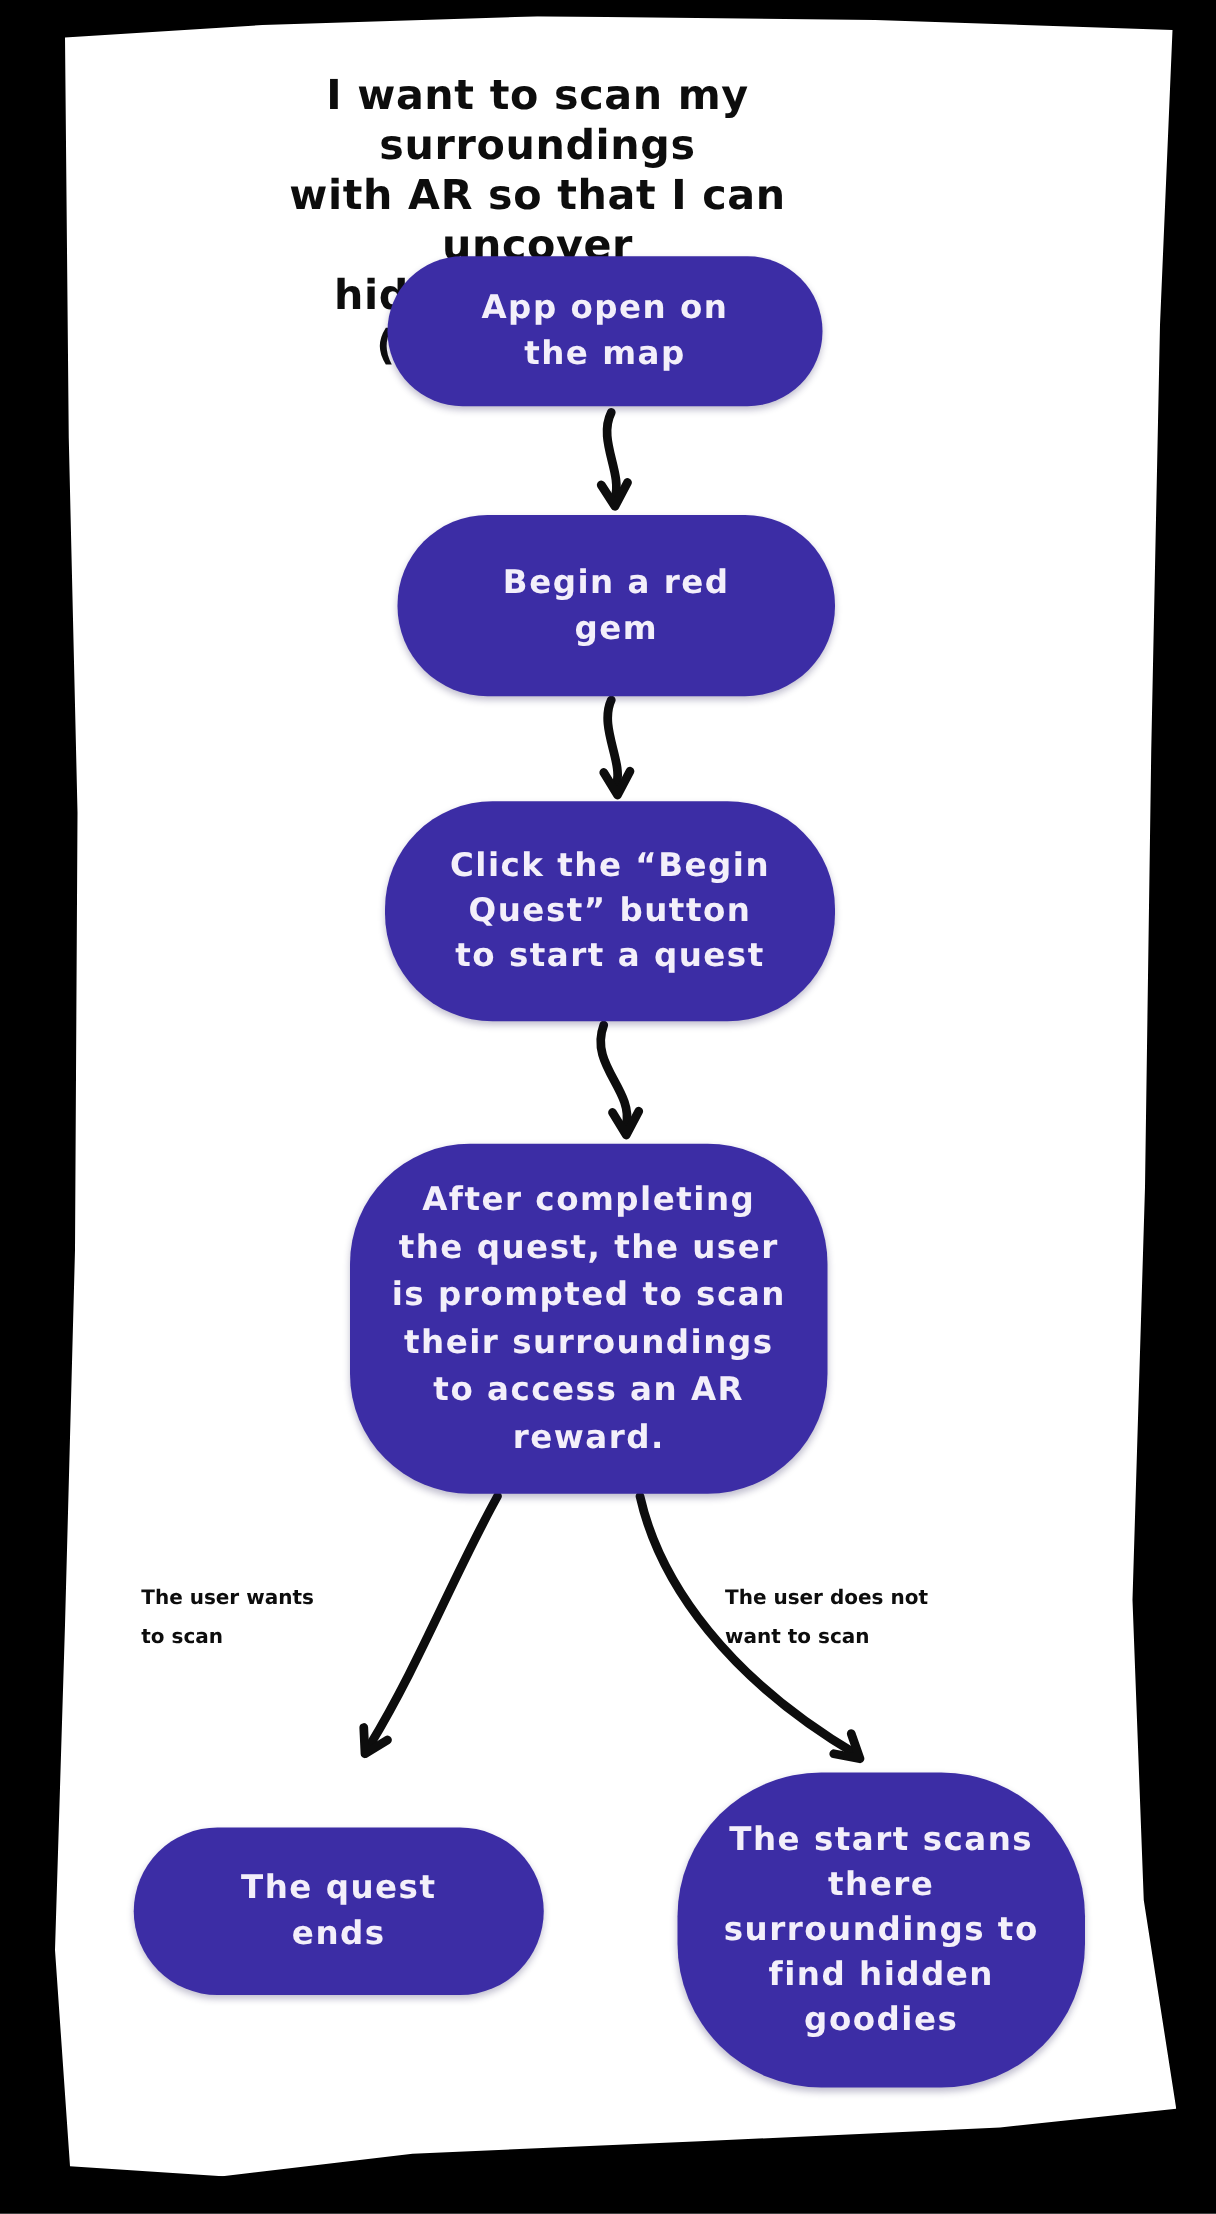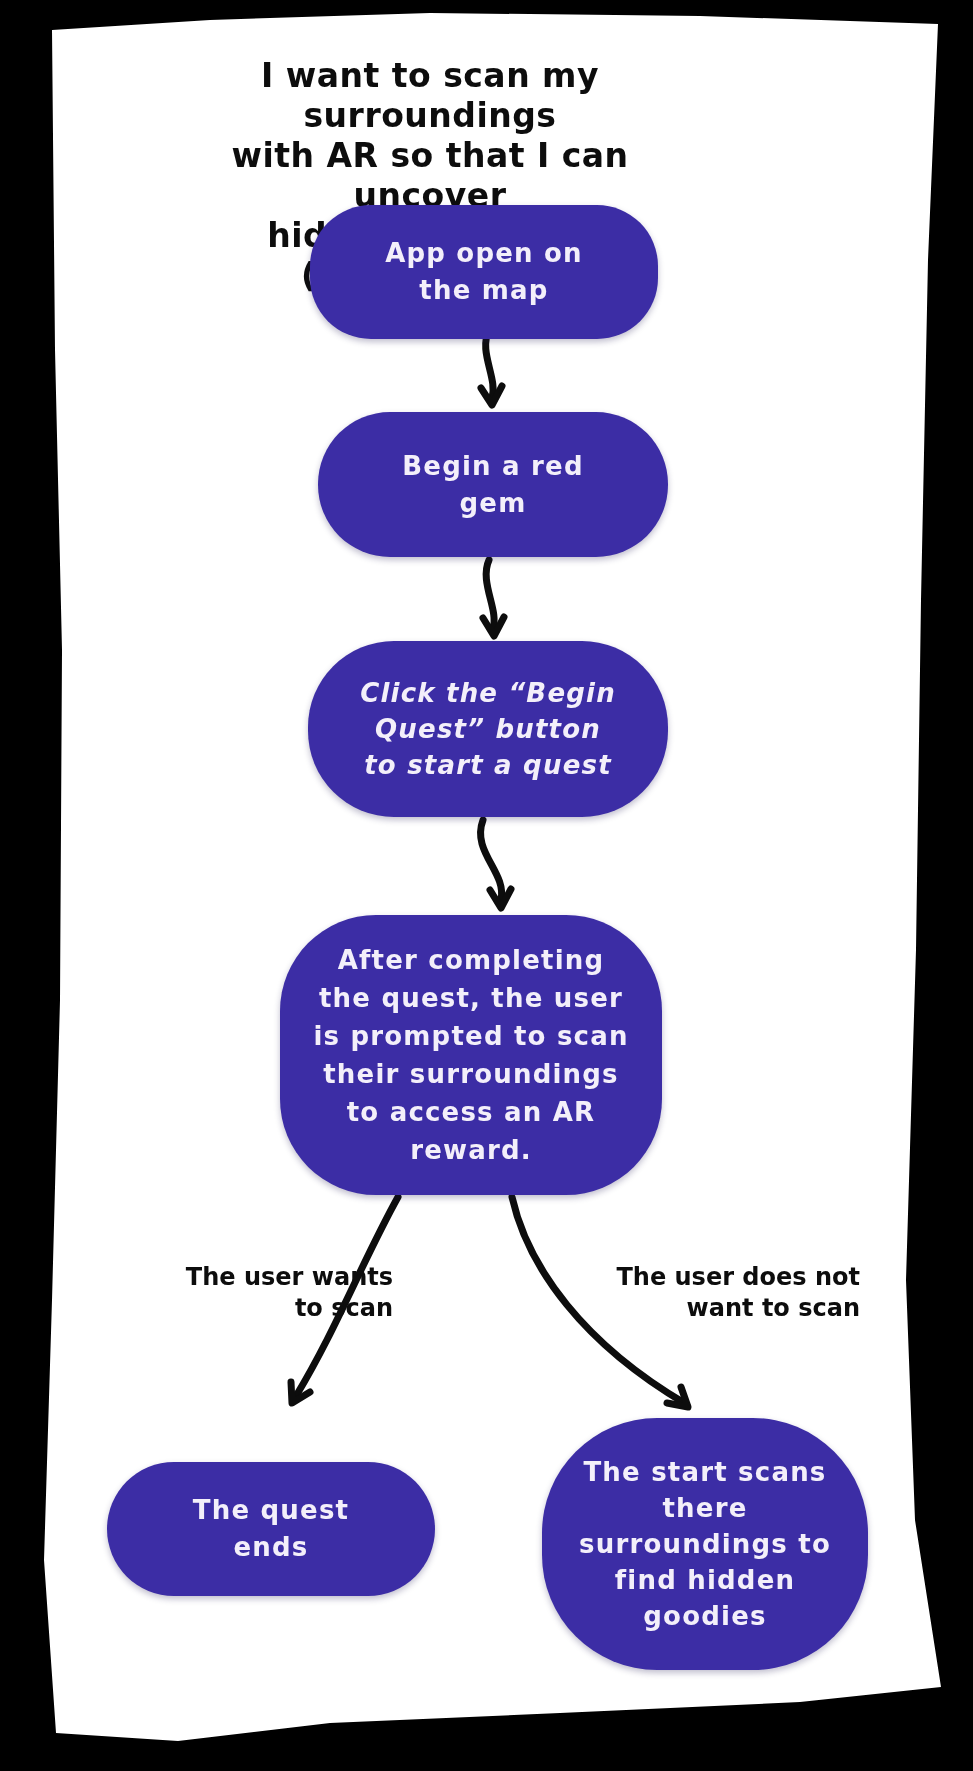--- a/index.html
+++ b/index.html
@@ -36,30 +36,30 @@
   .node{
     position:absolute;
     background:var(--node-fill);
     color:var(--node-text);
     font-weight:bold;
     display:flex;align-items:center;justify-content:center;
     text-align:center;white-space:pre-line;
     font-size:26px;line-height:37px;letter-spacing:1.2px;
     box-shadow:0 3px 6px rgba(30,20,80,.28);
   }
-  .n1{left:310px;top:205px;width:348px;height:134px;border-radius:61px;}
+  .n1{left:310px;top:205px;width:348px;height:120px;border-radius:61px;}
   .n2{left:318px;top:412px;width:350px;height:145px;border-radius:72px;}
-  .n3{left:308px;top:641px;width:360px;height:176px;border-radius:86px;line-height:36px;font-style:italic;}
+  .n3{left:308px;top:641px;width:360px;height:176px;border-radius:86px;line-height:36px;}
   .n4{left:280px;top:915px;width:382px;height:280px;border-radius:96px;line-height:38px;}
   .n5a{left:107px;top:1418px;width:328px;height:134px;border-radius:67px;margin-top:44px;}
   .n5b{left:542px;top:1418px;width:326px;height:252px;border-radius:115px;line-height:36px;}
   .edge-label{
     position:absolute;width:280px;
-    text-align:right;color:var(--ink);
-    font-size:24px;line-height:31px;font-weight:bold;
+    text-align:left;color:var(--ink);
+    font-size:16px;line-height:31px;font-weight:bold;
     white-space:pre-line;
   }
   .el-left{left:113px;top:1262px;}
   .el-right{left:580px;top:1262px;}
   svg.arrows{position:absolute;left:0;top:0;width:973px;height:1771px;}
   svg.arrows path{
     fill:none;stroke:var(--ink);stroke-width:7;
     stroke-linecap:round;stroke-linejoin:round;
   }
 </style>

